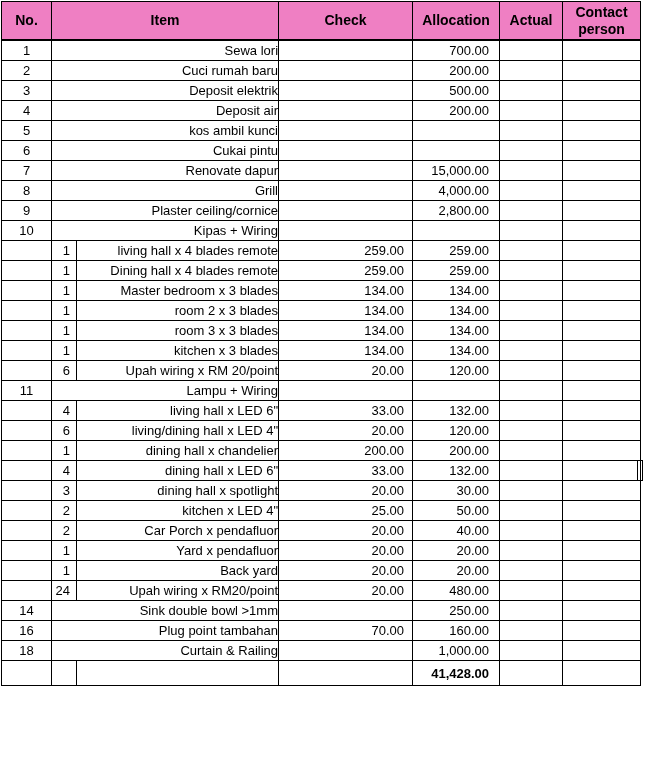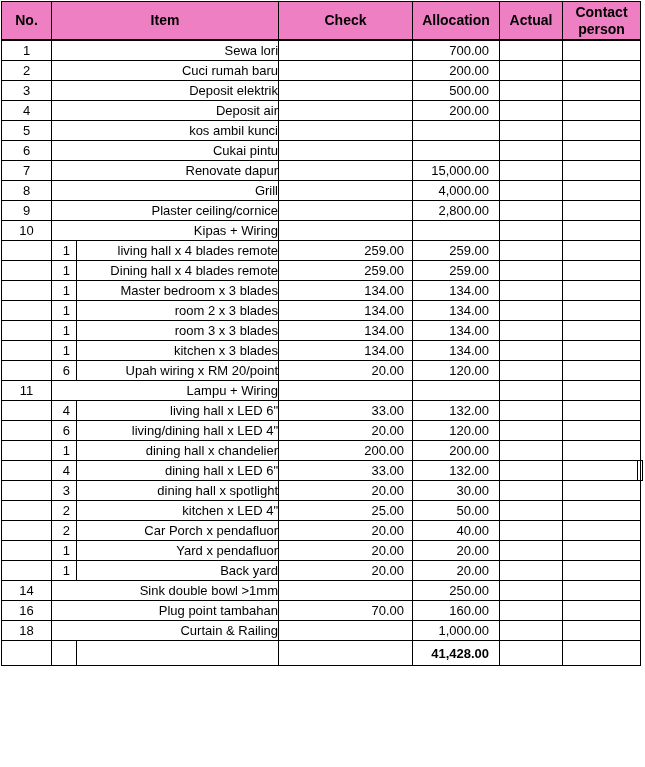--- a/index.html
+++ b/index.html
@@ -284,20 +284,29 @@
       </tr>
       <tr data-name="sub-item-row">
         <td class="c-no" data-name="cell-no"></td>
         <td class="c-qty" data-name="cell-qty">1</td>
         <td class="c-item" data-name="cell-item">Back yard</td>
         <td class="c-check" data-name="cell-check">20.00</td>
         <td class="c-alloc" data-name="cell-allocation">20.00</td>
         <td class="c-actual" data-name="cell-actual"></td>
         <td class="c-contact" data-name="cell-contact-person"></td>
       </tr>
+      <tr data-name="sub-item-row">
+        <td class="c-no" data-name="cell-no"></td>
+        <td class="c-qty" data-name="cell-qty">24</td>
+        <td class="c-item" data-name="cell-item">Upah wiring x RM20/point</td>
+        <td class="c-check" data-name="cell-check">20.00</td>
+        <td class="c-alloc" data-name="cell-allocation">480.00</td>
+        <td class="c-actual" data-name="cell-actual"></td>
+        <td class="c-contact" data-name="cell-contact-person"></td>
+      </tr>
       <tr data-name="item-row">
         <td class="c-no" data-name="cell-no">14</td>
         <td class="c-item" data-name="cell-item" colspan="2">Sink double bowl &gt;1mm</td>
         <td class="c-check" data-name="cell-check"></td>
         <td class="c-alloc" data-name="cell-allocation">250.00</td>
         <td class="c-actual" data-name="cell-actual"></td>
         <td class="c-contact" data-name="cell-contact-person"></td>
       </tr>
       <tr data-name="item-row">
         <td class="c-no" data-name="cell-no">16</td>

